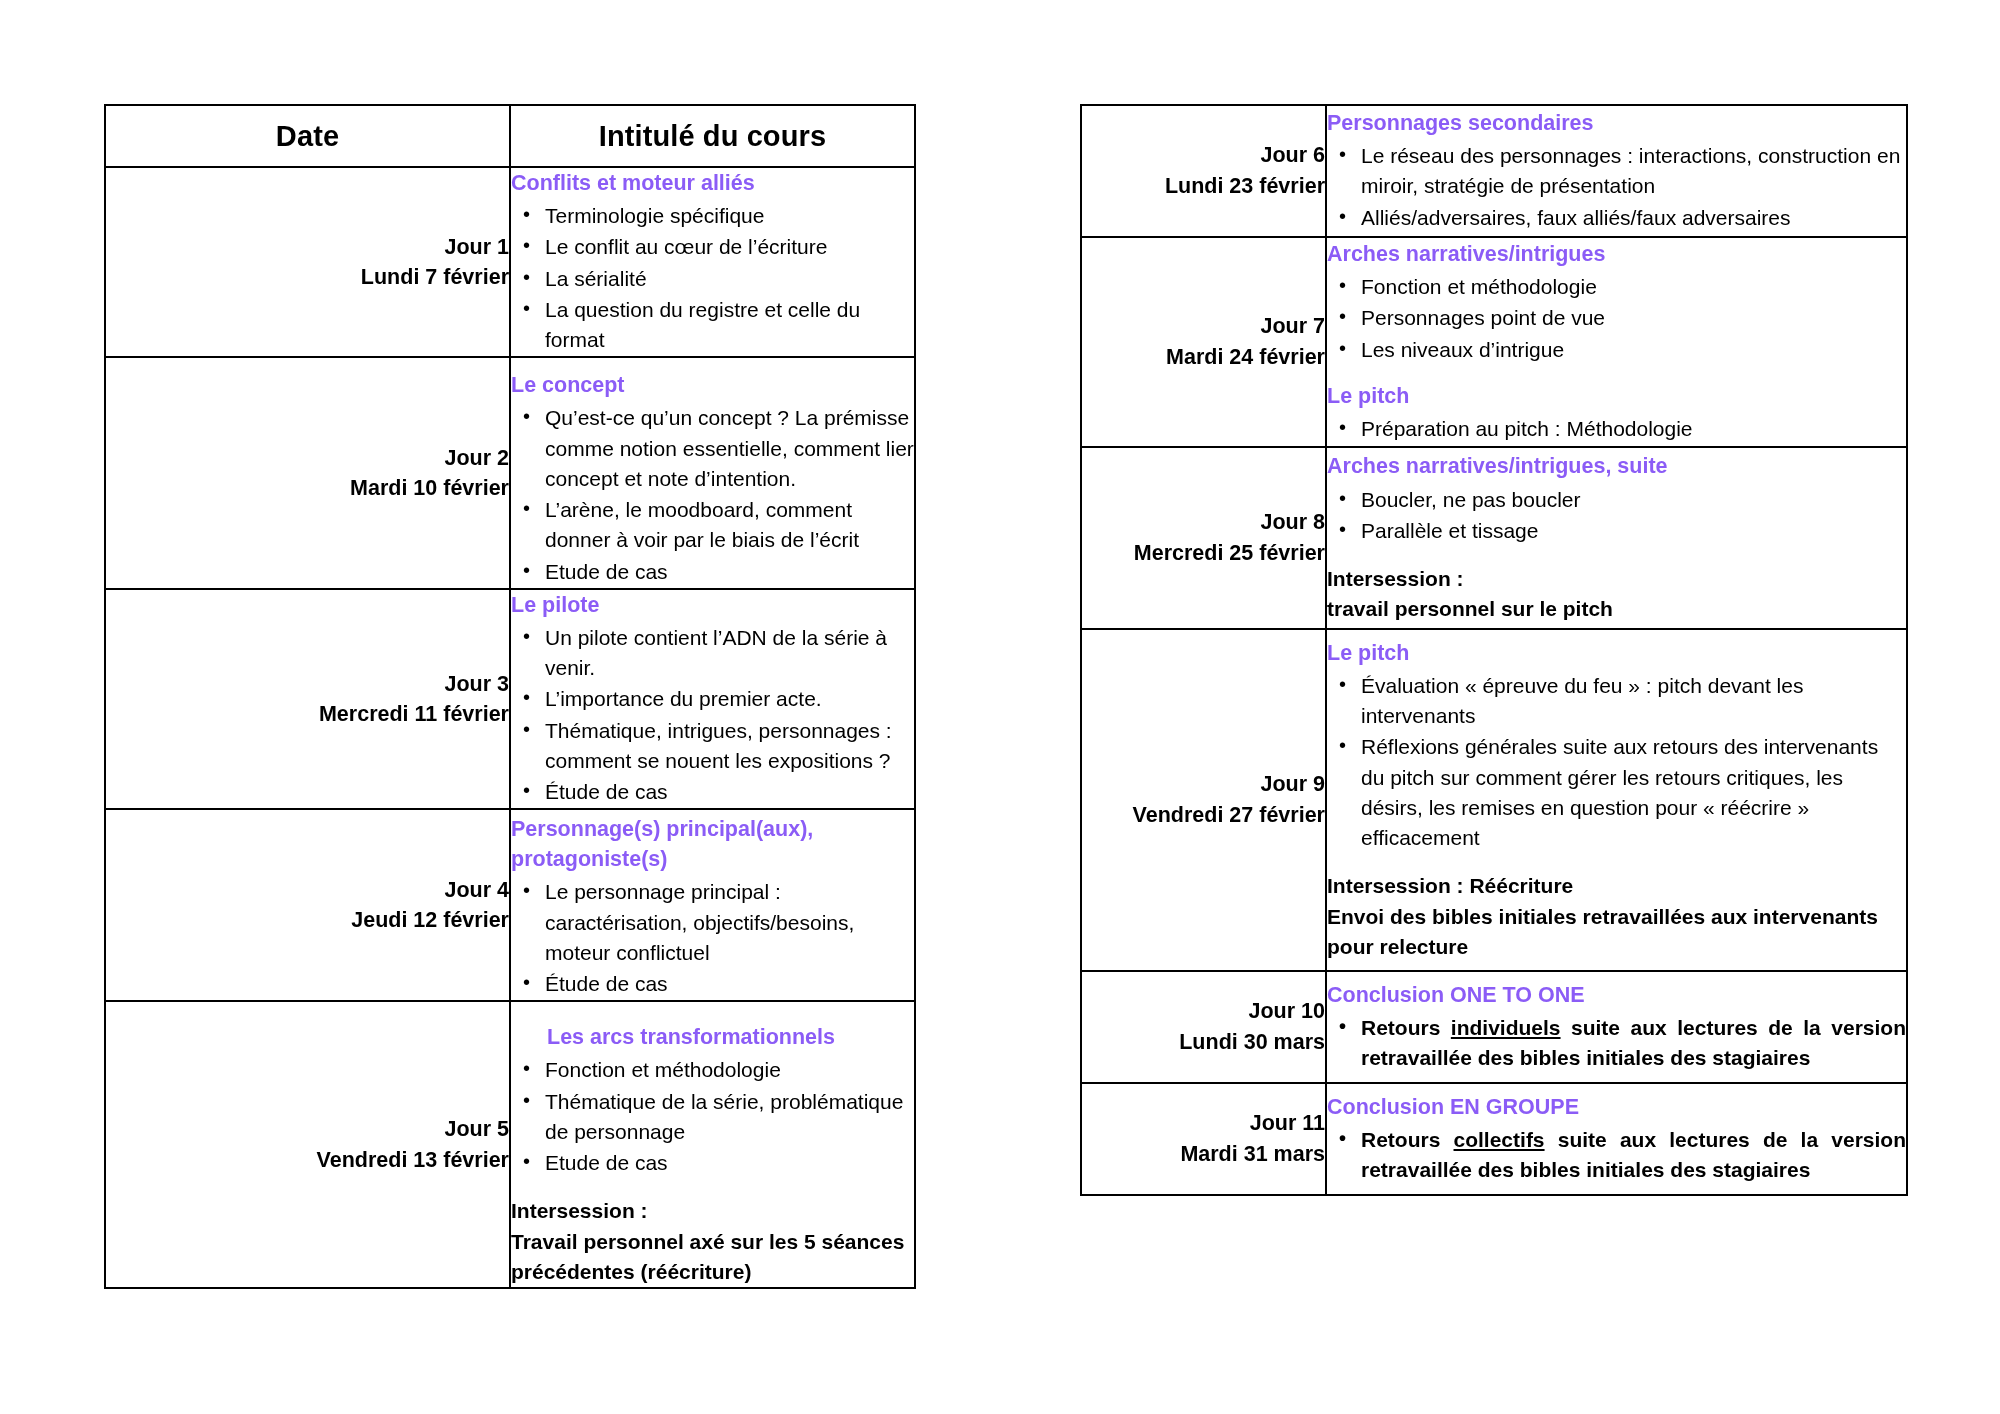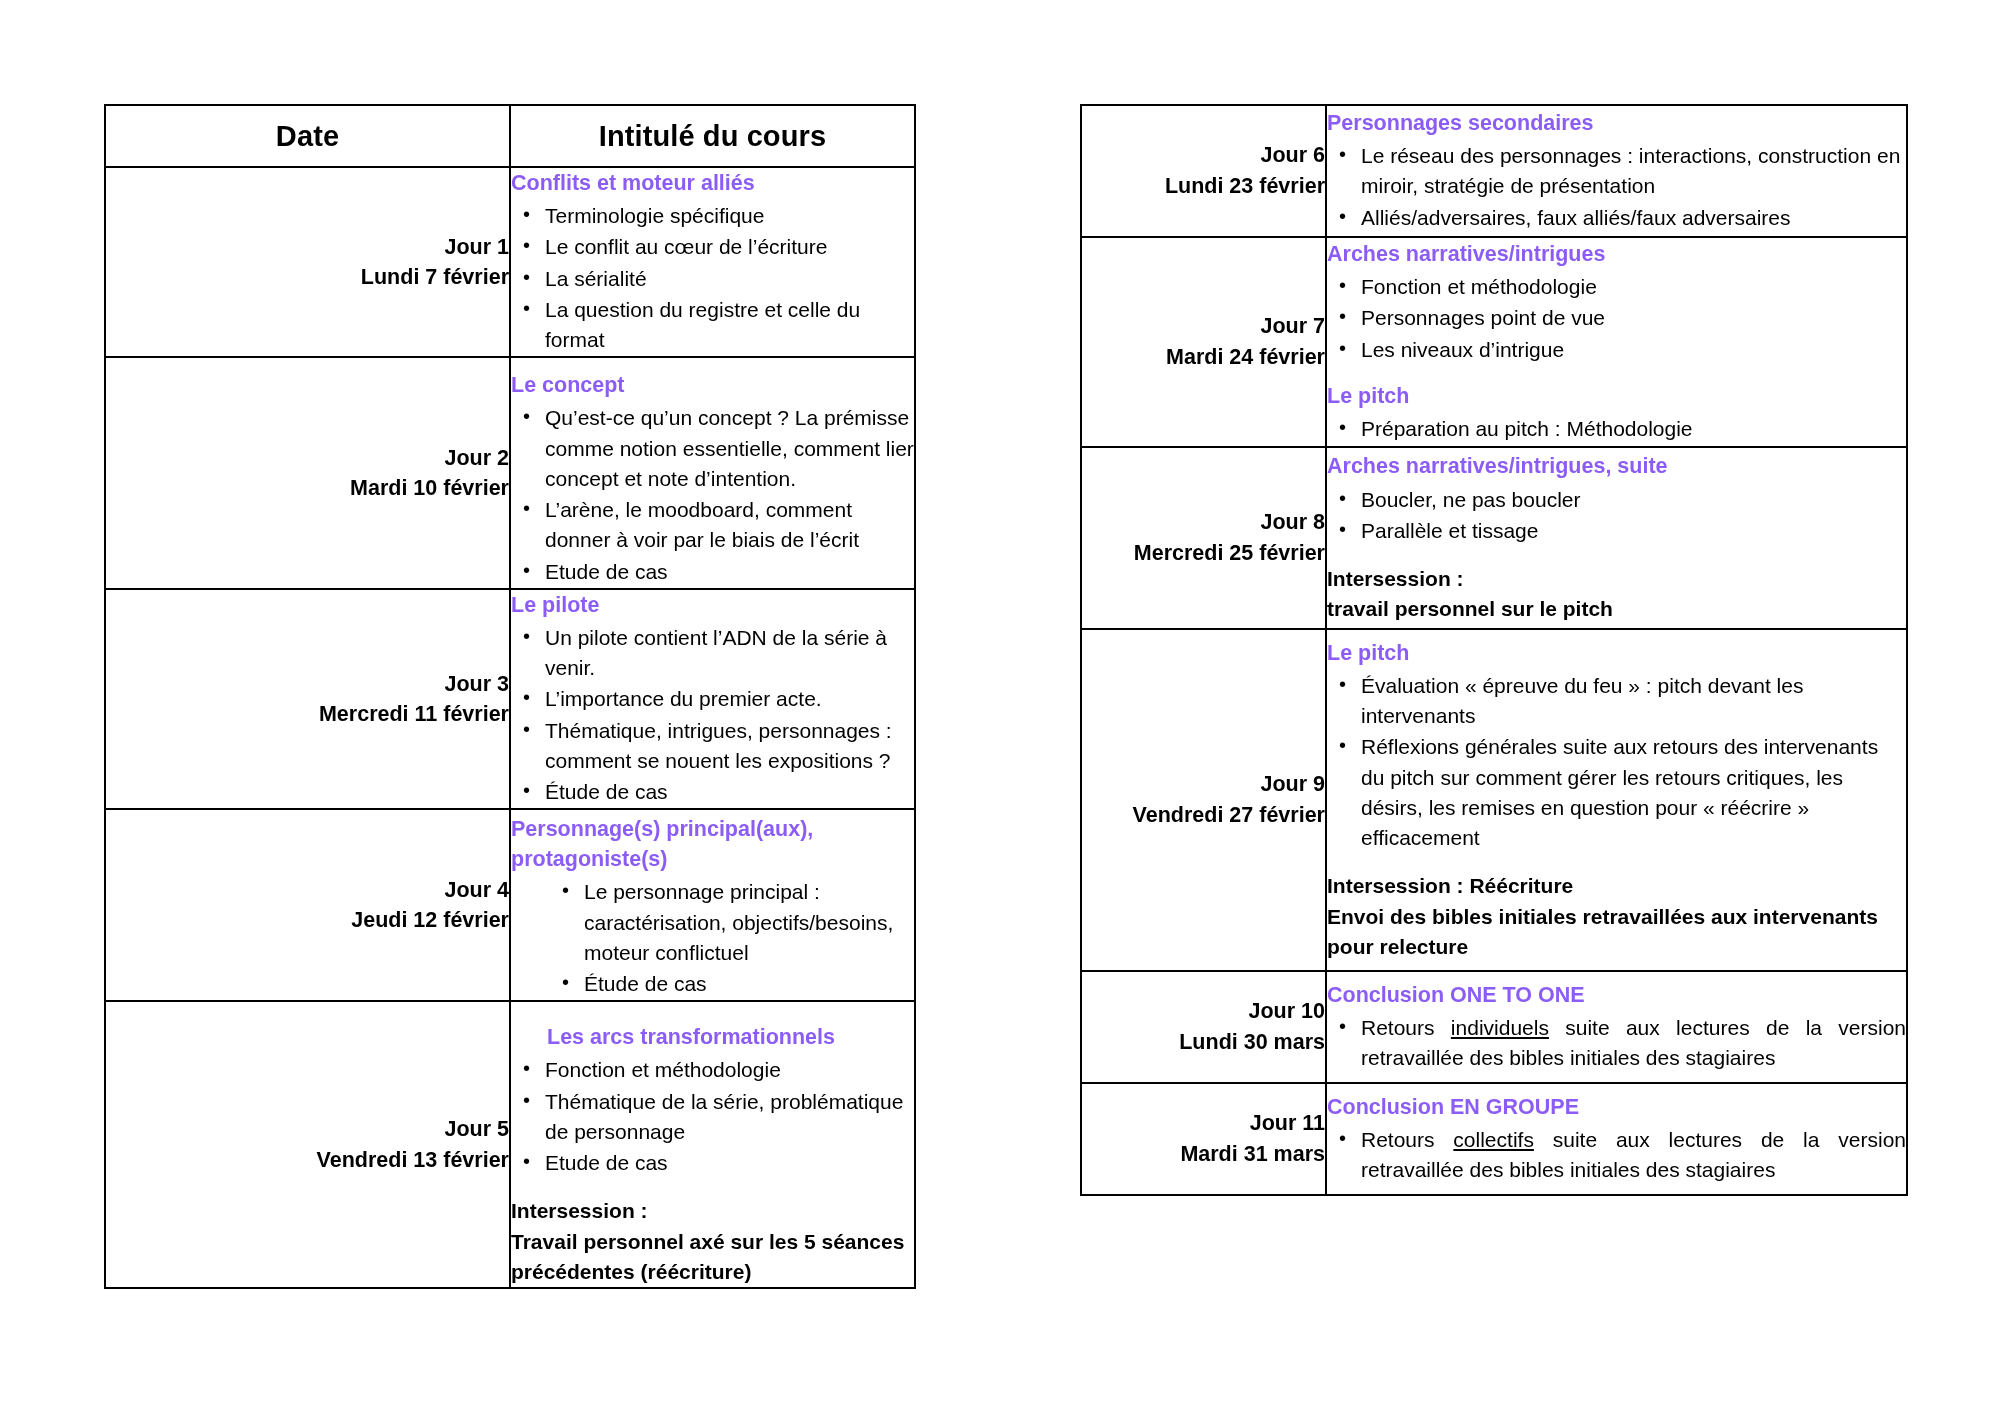--- a/index.html
+++ b/index.html
@@ -88,38 +88,37 @@
   }
   ul.bl li::before {
     content: "•";
     position: absolute;
     left: -22px;
     top: -1px;
     font-size: 20px;
   }
   ul.bl.outdent {
     padding-left: 34px;
-    margin-left: 39px;
   }
   ul.bl.outdent li {
     margin-left: 0;
   }
   ul.bl.outdent li.wrapflush {
     margin-left: -34px;
     padding-left: 34px;
     text-indent: 0;
   }
   ul.bl.outdent li.wrapflush::before { left: 12px; }
   .bold-block {
     font-weight: bold;
     line-height: 1.44;
     margin-top: 18px;
   }
   .bold-block div { font-weight: bold; }
-  .just { text-align: justify; }
+  .just { text-align: justify; font-weight: bold; }
   u.ul { text-decoration: underline; }
   .subsect { margin-top: 16px; }
 </style>
 </head>
 <body>
 
 <div class="page">
 
   <div class="col-left">
     <table class="sched">

